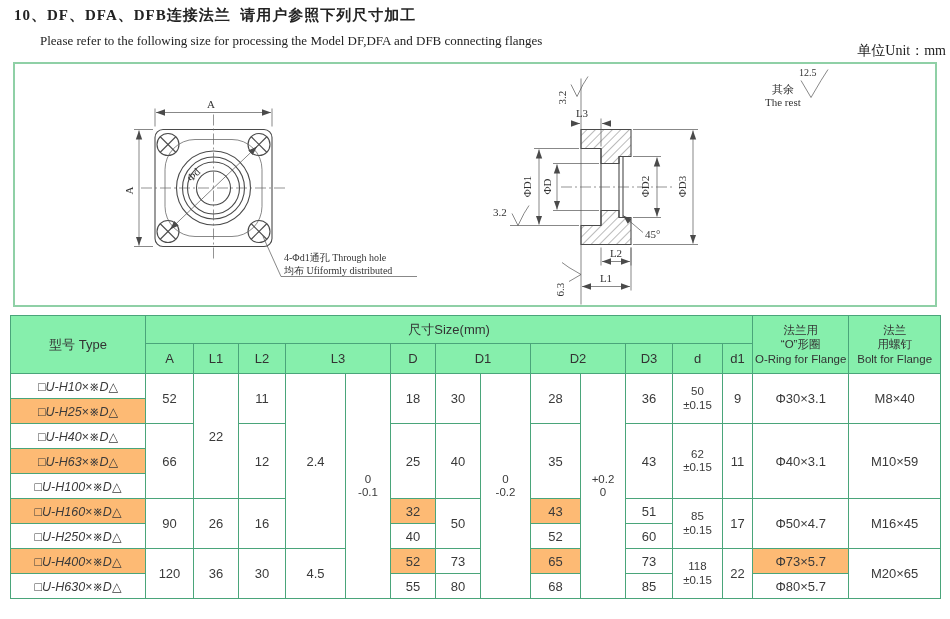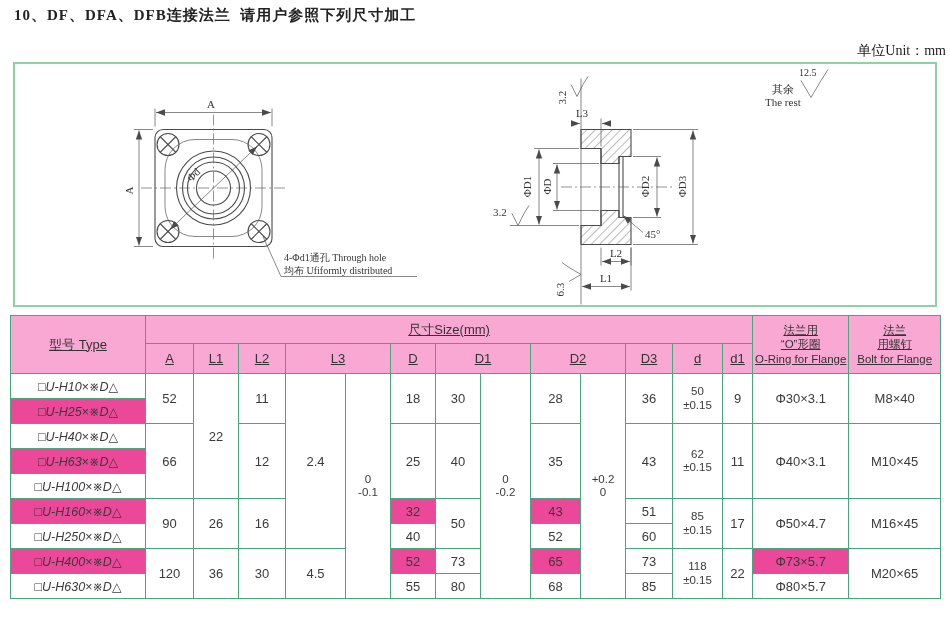--- a/index.html
+++ b/index.html
@@ -11,45 +11,46 @@
   .draw-box{position:absolute;left:13px;top:62px;width:920px;height:241px;border:2px solid #8fd0a6;background:#fff;}
   .draw-box svg{display:block;width:100%;height:100%;}
   .note{position:absolute;left:6px;top:600px;font-size:13px;}
 
   
   #tblwrap{position:absolute;left:10px;top:315px;}
   table{border-collapse:collapse;table-layout:fixed;width:930px;
         font-family:"Liberation Sans","DejaVu Sans",sans-serif;}
   td,th{border:1px solid #4aa57a;text-align:center;vertical-align:middle;padding:0;
         color:#3a3a3a;font-weight:normal;font-size:13px;white-space:pre-line;overflow:hidden;}
-  thead th{background:#f9a8d4;color:#333;text-decoration:underline;}
+  thead th{background:#86efac;color:#333;}
   tr.h1{height:28px;} tr.h2{height:30px;} tbody tr{height:25px;}
   th.wide3{font-size:11.5px;line-height:1.22;}
   td.type{font-size:12.5px;font-style:italic;}
-  td.hl, th.hl{background:#ec4899;}
+  td.hl, th.hl{background:#fdba74;}
   td.two-line{font-size:11.5px;line-height:1.15;}
   col.c-type{width:135px;} col.c-a{width:48px;} col.c-l1{width:45px;} col.c-l2{width:47px;}
   col.c-l3a{width:60px;} col.c-l3b{width:45px;} col.c-d{width:45px;} col.c-d1a{width:45px;}
   col.c-d1b{width:50px;} col.c-d2a{width:50px;} col.c-d2b{width:45px;} col.c-d3{width:47px;}
   col.c-dd{width:50px;} col.c-d1s{width:30px;} col.c-or{width:96px;} col.c-bolt{width:92px;}
 
   
   .ln{stroke:#4a4a4a;stroke-width:1.1;fill:none;}
   .thin{stroke:#555;stroke-width:0.7;fill:none;}
   .cl{stroke:#666;stroke-width:0.7;fill:none;stroke-dasharray:11 3 2 3;}
   .hatch{fill:url(#hatch);stroke:#4a4a4a;stroke-width:1.1;}
   text{font-family:"Liberation Serif","DejaVu Serif",serif;font-size:11px;fill:#333;}
   .sm{font-size:10px;}
 </style>
 </head>
 <body>
 
 <div id="page">
 
   <div class="title-cn">10、DF、DFA、DFB连接法兰  请用户参照下列尺寸加工</div>
+  <div class="title-en">Please refer to the following size for processing the Model DF,DFA and DFB connecting flanges</div>
   <div class="unit">单位Unit：mm</div>
 
   <div class="draw-box">
     <svg viewBox="0 0 920 240">
       <defs>
         <pattern id="hatch" width="6" height="6" patternUnits="userSpaceOnUse" patternTransform="rotate(45)">
           <line x1="0" y1="0" x2="0" y2="6" stroke="#555" stroke-width="0.8"></line>
         </pattern>
         <marker id="arw" markerWidth="10" markerHeight="8" refX="9" refY="4" orient="auto-start-reverse" markerUnits="userSpaceOnUse">
           <path d="M0,0.8 L9,4 L0,7.2 Z" fill="#4a4a4a"></path>
@@ -256,21 +257,21 @@
             <td rowspan="3">66</td>
             <td rowspan="3">12</td>
             <td rowspan="3">25</td>
             <td rowspan="3">40</td>
             <td rowspan="3">35</td>
             <td rowspan="3">43</td>
             <td rowspan="3" class="two-line">62
 ±0.15</td>
             <td rowspan="3">11</td>
             <td rowspan="3">Φ40×3.1</td>
-            <td rowspan="3">M10×45</td>
+            <td rowspan="3">M10×59</td>
           </tr>
           <tr>
             <td class="hl type">□U-H63×※D△</td>
           </tr>
           <tr>
             <td class="type">□U-H100×※D△</td>
           </tr>
           <tr>
             <td class="hl type">□U-H160×※D△</td>
             <td rowspan="2">90</td>

